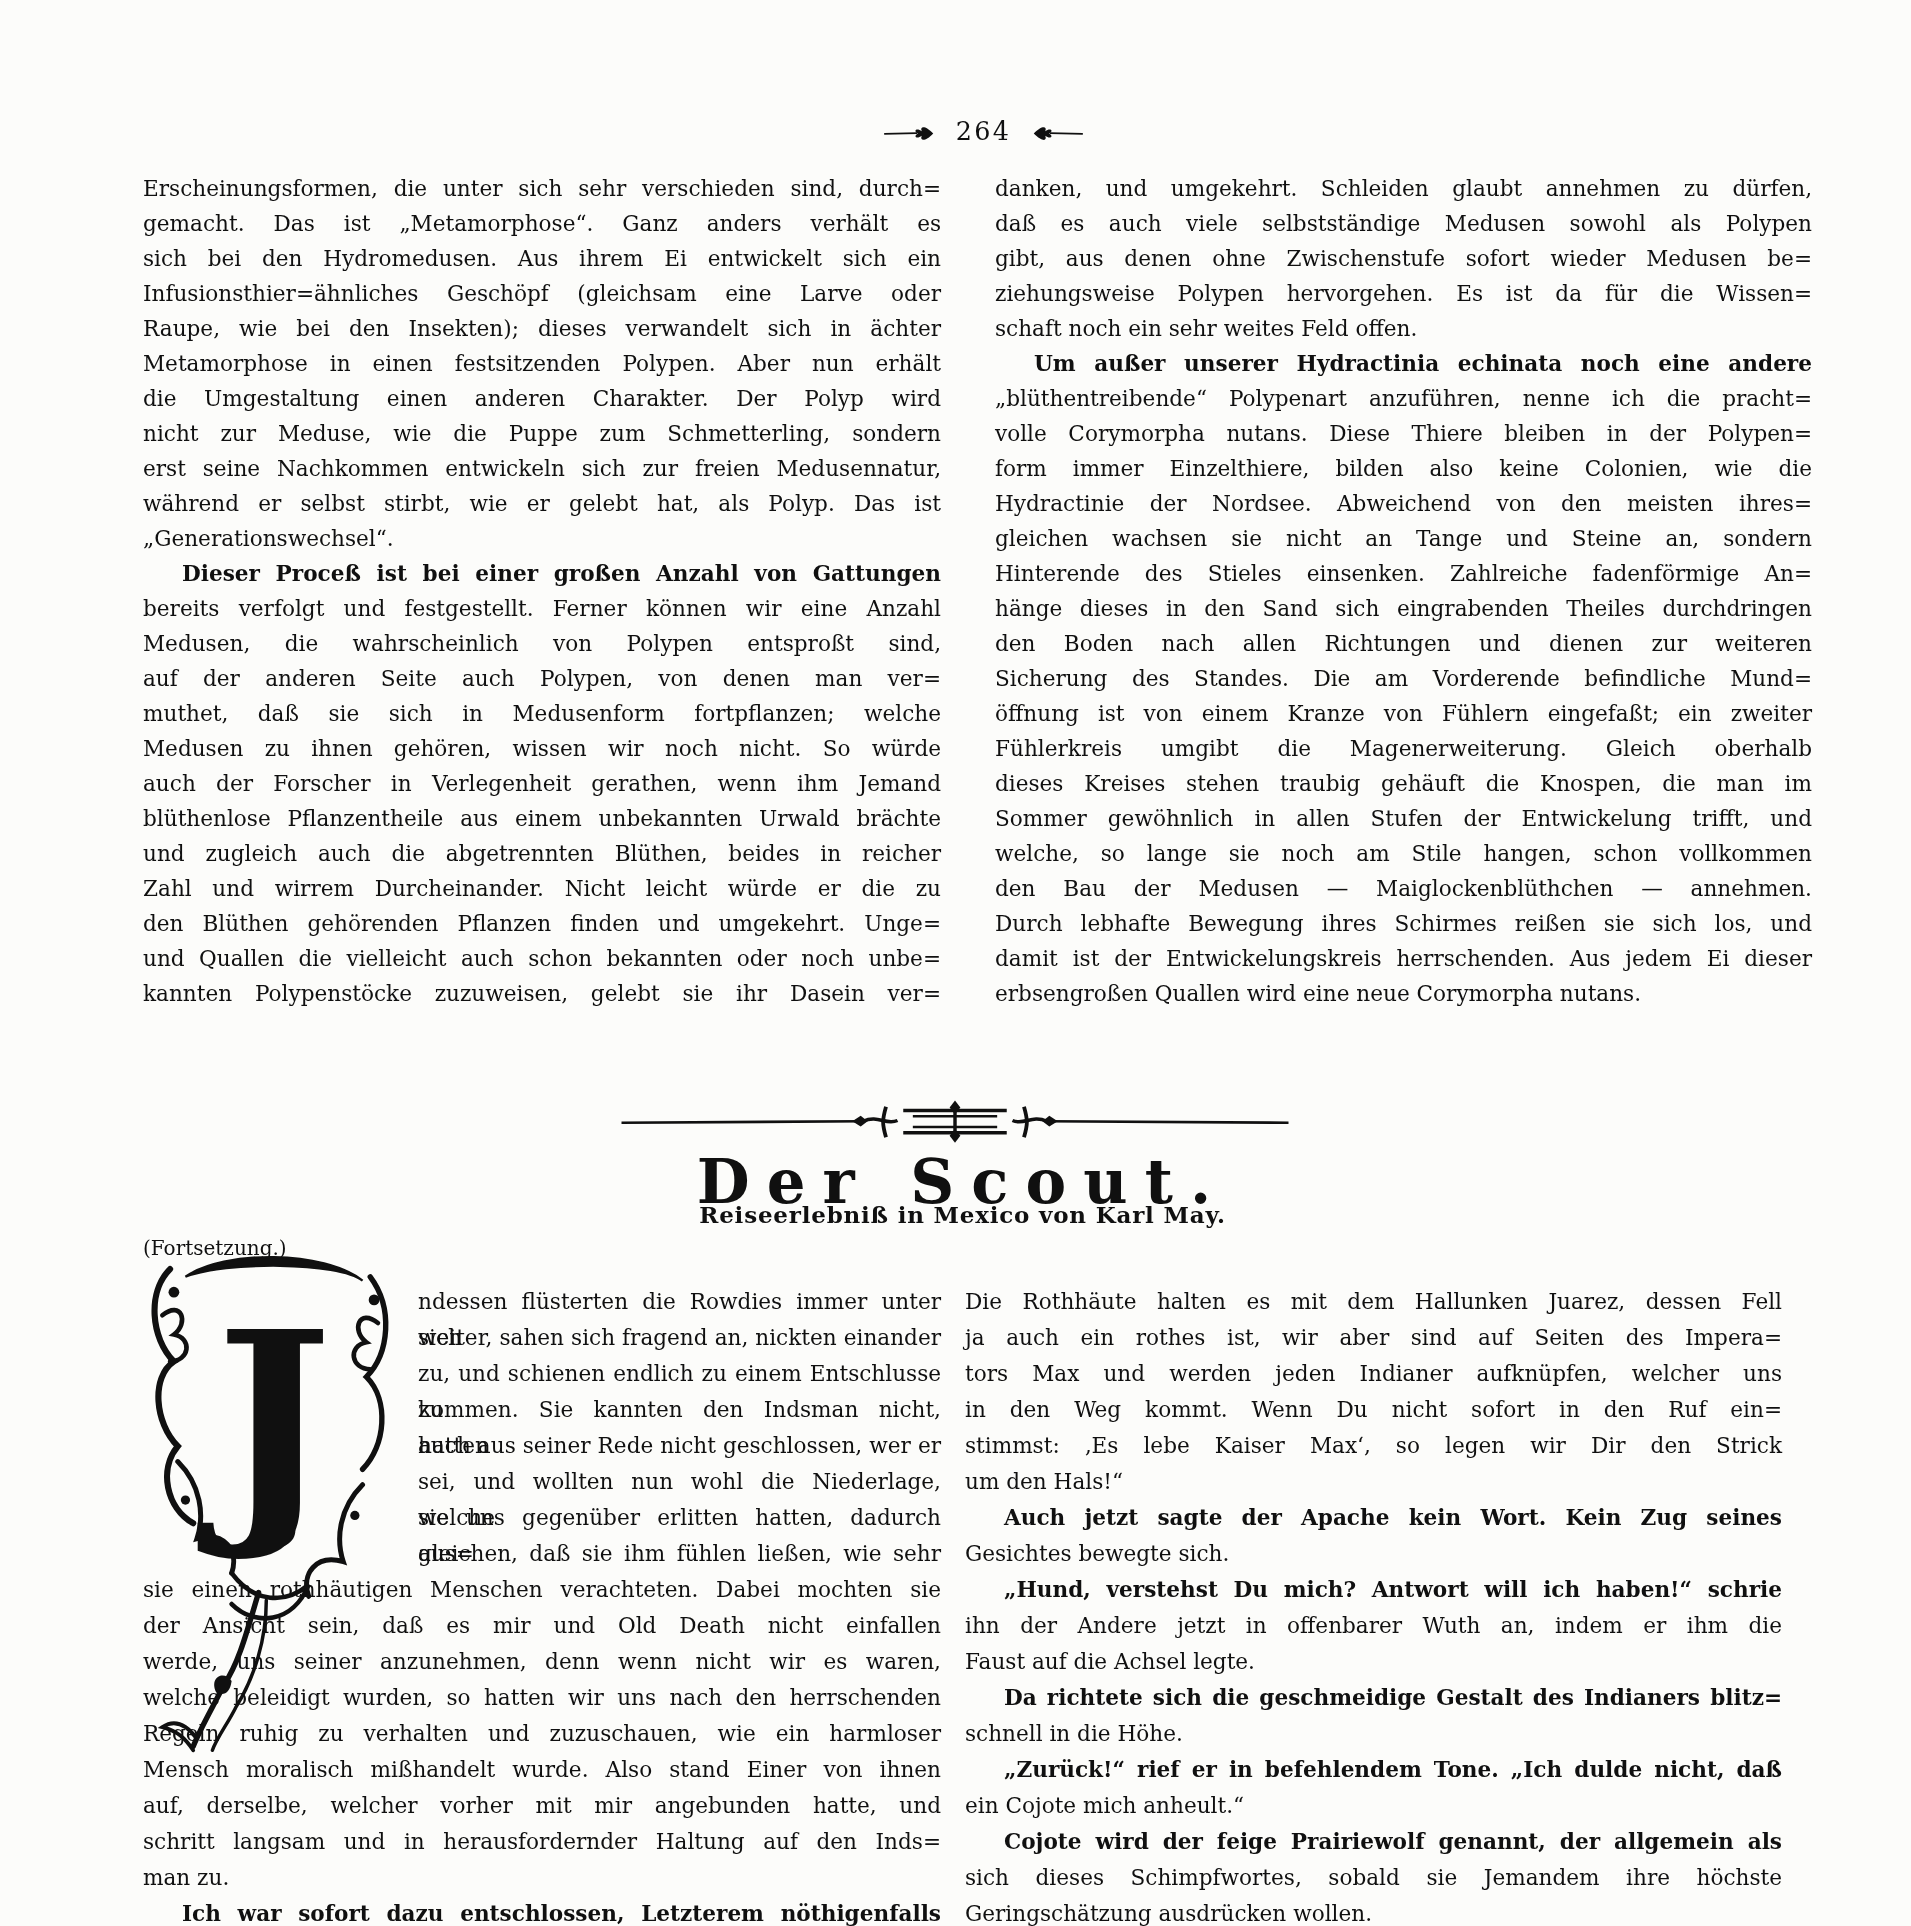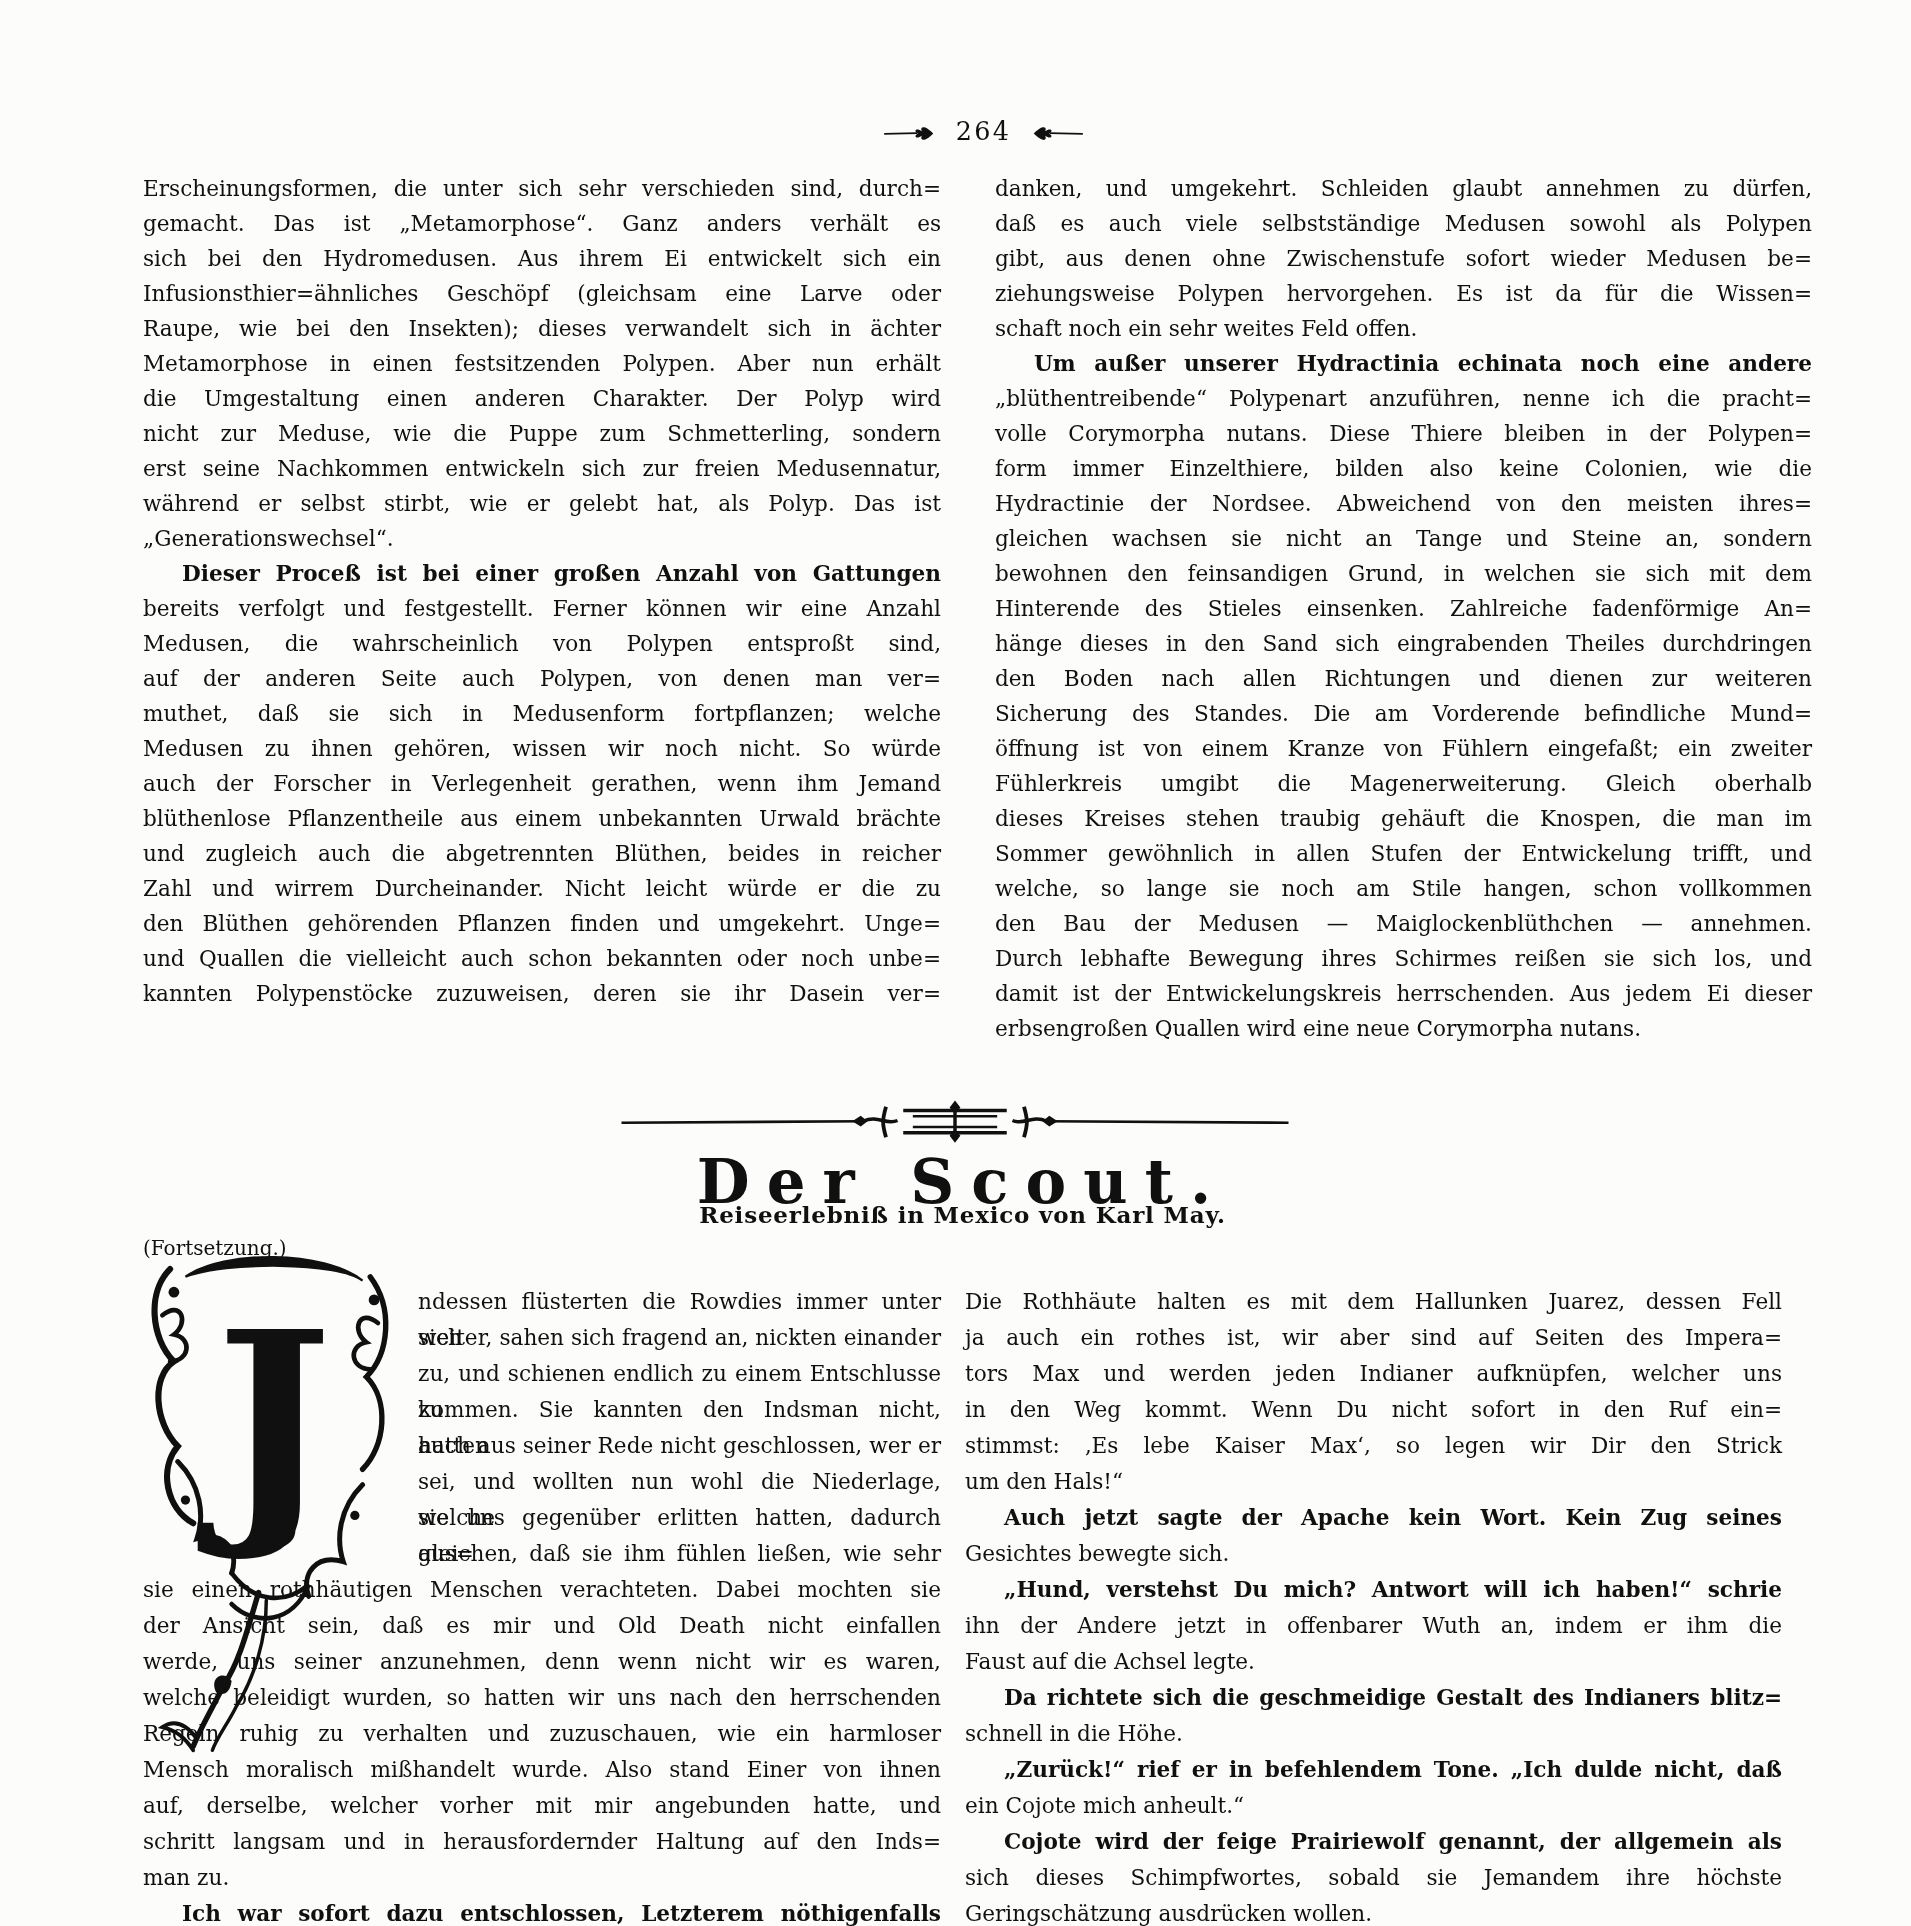--- a/index.html
+++ b/index.html
@@ -86,35 +86,34 @@
       <div class="line">Medusen, die wahrscheinlich von Polypen entsproßt sind,</div>
       <div class="line">auf der anderen Seite auch Polypen, von denen man ver=</div>
       <div class="line">muthet, daß sie sich in Medusenform fortpflanzen; welche</div>
       <div class="line">Medusen zu ihnen gehören, wissen wir noch nicht. So würde</div>
       <div class="line">auch der Forscher in Verlegenheit gerathen, wenn ihm Jemand</div>
       <div class="line">blüthenlose Pflanzentheile aus einem unbekannten Urwald brächte</div>
       <div class="line">und zugleich auch die abgetrennten Blüthen, beides in reicher</div>
       <div class="line">Zahl und wirrem Durcheinander. Nicht leicht würde er die zu</div>
       <div class="line">den Blüthen gehörenden Pflanzen finden und umgekehrt. Unge=</div>
       <div class="line">und Quallen die vielleicht auch schon bekannten oder noch unbe=</div>
-      <div class="line">kannten Polypenstöcke zuzuweisen, deren sie ihr Dasein ver=</div>
+      <div class="line">kannten Polypenstöcke zuzuweisen, gelebt sie ihr Dasein ver=</div>
     </div>
   <div class="col" id="upper-right">
       <div class="line">danken, und umgekehrt. Schleiden glaubt annehmen zu dürfen,</div>
       <div class="line">daß es auch viele selbstständige Medusen sowohl als Polypen</div>
       <div class="line">gibt, aus denen ohne Zwischenstufe sofort wieder Medusen be=</div>
       <div class="line">ziehungsweise Polypen hervorgehen. Es ist da für die Wissen=</div>
       <div class="line pe">schaft noch ein sehr weites Feld offen.</div>
       <div class="line in">Um außer unserer Hydractinia echinata noch eine andere</div>
       <div class="line">„blüthentreibende“ Polypenart anzuführen, nenne ich die pracht=</div>
       <div class="line">volle Corymorpha nutans. Diese Thiere bleiben in der Polypen=</div>
       <div class="line">form immer Einzelthiere, bilden also keine Colonien, wie die</div>
       <div class="line">Hydractinie der Nordsee. Abweichend von den meisten ihres=</div>
       <div class="line">gleichen wachsen sie nicht an Tange und Steine an, sondern</div>
-      <div class="line">bewohnen den feinsandigen Grund, in welchen sie sich mit dem</div>
       <div class="line">Hinterende des Stieles einsenken. Zahlreiche fadenförmige An=</div>
       <div class="line">hänge dieses in den Sand sich eingrabenden Theiles durchdringen</div>
       <div class="line">den Boden nach allen Richtungen und dienen zur weiteren</div>
       <div class="line">Sicherung des Standes. Die am Vorderende befindliche Mund=</div>
       <div class="line">öffnung ist von einem Kranze von Fühlern eingefaßt; ein zweiter</div>
       <div class="line">Fühlerkreis umgibt die Magenerweiterung. Gleich oberhalb</div>
       <div class="line">dieses Kreises stehen traubig gehäuft die Knospen, die man im</div>
       <div class="line">Sommer gewöhnlich in allen Stufen der Entwickelung trifft, und</div>
       <div class="line">welche, so lange sie noch am Stile hangen, schon vollkommen</div>
       <div class="line">den Bau der Medusen — Maiglockenblüthchen — annehmen.</div>

